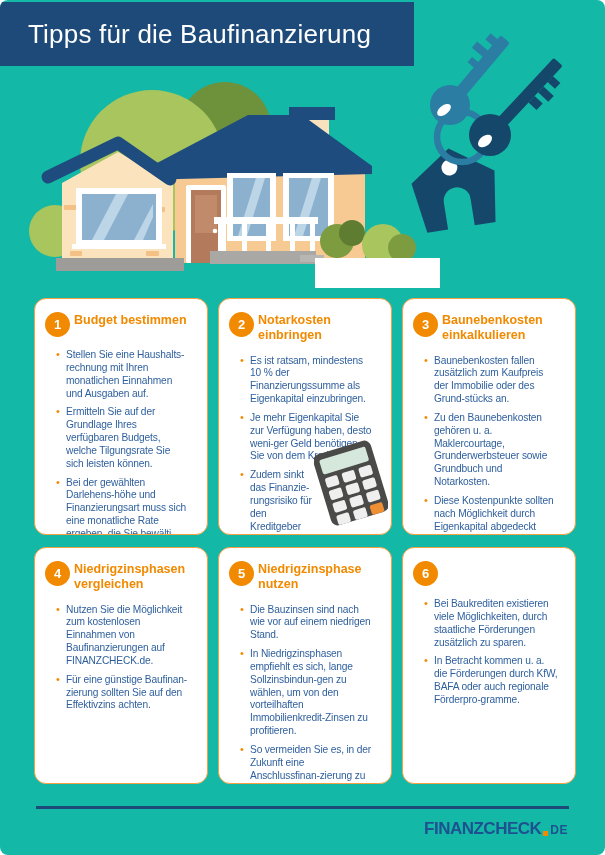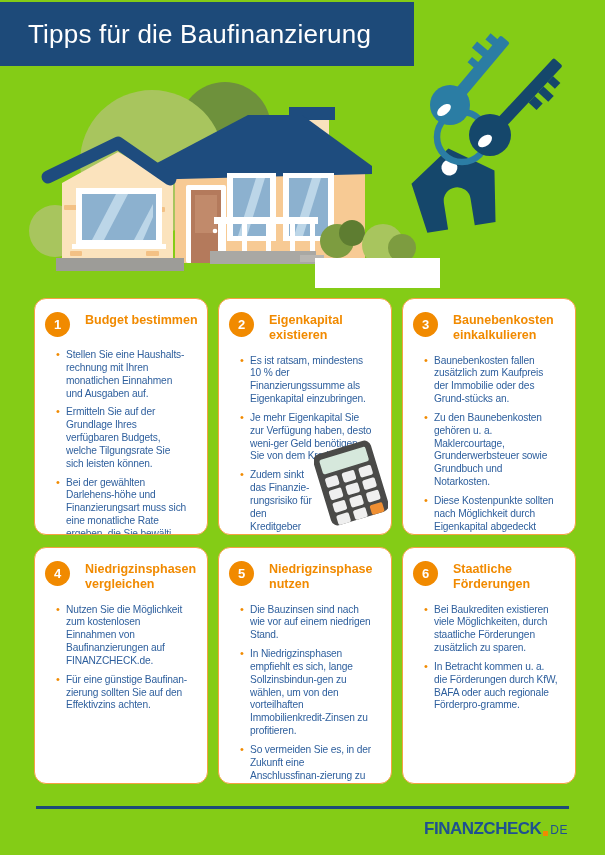--- a/index.html
+++ b/index.html
@@ -1,18 +1,18 @@
 <!DOCTYPE html>
 <html><head>
 <meta charset="utf-8">
 <style>
   html,body { margin:0; padding:0; background:#fff; }
   .page {
-    position:relative; width:605px; height:855px; background:#84cc16;
-    font-family:"Liberation Sans", sans-serif; overflow:hidden;
+    position:relative; width:605px; height:855px; background:#14b8a6;
+    font-family:"Liberation Sans", sans-serif; overflow:hidden;border-radius:8px;
   }
   
   .header {
     position:absolute; left:0; top:2px; width:414px; height:64px;
     background:#1d4a79; display:flex; align-items:center;
   }
   .header .title {
     margin:0 0 0 28px; color:#ffffff; font-size:26px; font-weight:400;
     letter-spacing:0.2px; white-space:nowrap;
   }
@@ -29,39 +29,39 @@
     border:1.5px solid #f5a043; border-radius:12px;
     padding:11px 5px 5px 8px; position:relative;
   }
   .tip-head { display:flex; align-items:flex-start; margin:2px 0 9px 2px; }
   .tip-num {
     flex:0 0 25px; width:25px; height:25px; border-radius:50%;
     background:#f18a00; color:#fff; font-weight:bold; font-size:13px;
     display:flex; align-items:center; justify-content:center;
   }
   .tip-title {
-    margin-left:15px; padding-top:1px; color:#f18a00; font-weight:bold;
+    margin-left:4px; padding-top:1px; color:#f18a00; font-weight:bold;
     font-size:12.5px; line-height:1.18;
   }
   ul.bullets { list-style:none; margin:12px; padding:0; }
   .bullets li {
     position:relative; padding-left:11px; margin-bottom:6px;
     color:#2e5f9d; font-size:10.2px; line-height:1.26; letter-spacing:-0.15px;
   }
   .bullets li::before {
     content:"•"; position:absolute; left:1px; top:-1px; color:#f18a00; font-size:11px;
   }
   .calc-float { float:right; width:56px; height:72px; margin:12px 0 0 4px; }
   .calc-svg { position:absolute; right:3px; bottom:8px; width:74px; height:86px; }
   
   .footer-line { position:absolute; left:36px; top:806px; width:533px; height:3px; background:#1d4a79; }
   .logo { position:absolute; right:37px; top:819px; display:flex; align-items:baseline; }
   .logo-main { font-size:17px; font-weight:bold; color:#1e5190; letter-spacing:-0.5px; }
   .logo-dot { width:5px; height:5px; background:#f18a00; margin:0 2px 3px 2px; align-self:flex-end; }
-  .logo-tld { font-size:12px; font-weight:normal; color:#1e5190; letter-spacing:0.5px; }
+  .logo-tld { font-size:12px; font-weight:bold; color:#1e5190; letter-spacing:0.5px; }
 </style>
 </head>
 <body>
 
 <div class="page">
 
   <div class="header">
     <h1 class="title">Tipps für die Baufinanzierung</h1>
   </div>
 
@@ -182,21 +182,21 @@
       <ul class="bullets">
         <li>Stellen Sie eine Haushalts-rechnung mit Ihren monatlichen Einnahmen und Ausgaben auf.</li>
         <li>Ermitteln Sie auf der Grundlage Ihres verfügbaren Budgets, welche Tilgungsrate Sie sich leisten können.</li>
         <li>Bei der gewählten Darlehens-höhe und Finanzierungsart muss sich eine monatliche Rate ergeben, die Sie bewälti-gen können, ohne Ihr Budget zu stark einzuschränken.</li>
       </ul>
     </article>
 
     <article class="tip">
       <div class="tip-head">
         <div class="tip-num">2</div>
-        <div class="tip-title">Eigenkapital existieren</div>
+        <div class="tip-title">Notarkosten einbringen</div>
       </div>
       <ul class="bullets">
         <li>Es ist ratsam, mindestens 10 % der Finanzierungssumme als Eigenkapital einzubringen.</li>
         <li>Je mehr Eigenkapital Sie zur Verfügung haben, desto weni-ger Geld benötigen Sie von dem Kreditinstitut.</li>
         <li><span class="calc-float"></span><span>Zudem sinkt das Finanzie-rungsrisiko für den Kreditgeber und Sie erhalten güns-tige Konditionen.</span></li>
       </ul>
       <svg class="calc-svg" viewBox="0 0 74 86" aria-hidden="true">
         <g transform="rotate(-17 37 43)">
           <rect x="7" y="6" width="60" height="74" rx="7" fill="#4a4a48"></rect>
           <rect x="13" y="12" width="48" height="15" rx="2" fill="#d6e8dc"></rect>
@@ -249,21 +249,20 @@
       <ul class="bullets">
         <li>Die Bauzinsen sind nach wie vor auf einem niedrigen Stand.</li>
         <li>In Niedrigzinsphasen empfiehlt es sich, lange Sollzinsbindun-gen zu wählen, um von den vorteilhaften Immobilienkredit-Zinsen zu profitieren.</li>
         <li>So vermeiden Sie es, in der Zukunft eine Anschlussfinan-zierung zu womöglich deut-lich gestiegenen Bauzinsen abschließen zu müssen.</li>
       </ul>
     </article>
 
     <article class="tip">
       <div class="tip-head">
         <div class="tip-num">6</div>
-        <div class="tip-title">Staatliche Förderungen</div>
       </div>
       <ul class="bullets">
         <li>Bei Baukrediten existieren viele Möglichkeiten, durch staatliche Förderungen zusätzlich zu sparen.</li>
         <li>In Betracht kommen u. a. die Förderungen durch KfW, BAFA oder auch regionale Förderpro-gramme.</li>
       </ul>
     </article>
 
   </div>
 
   <div class="footer-line"></div>

